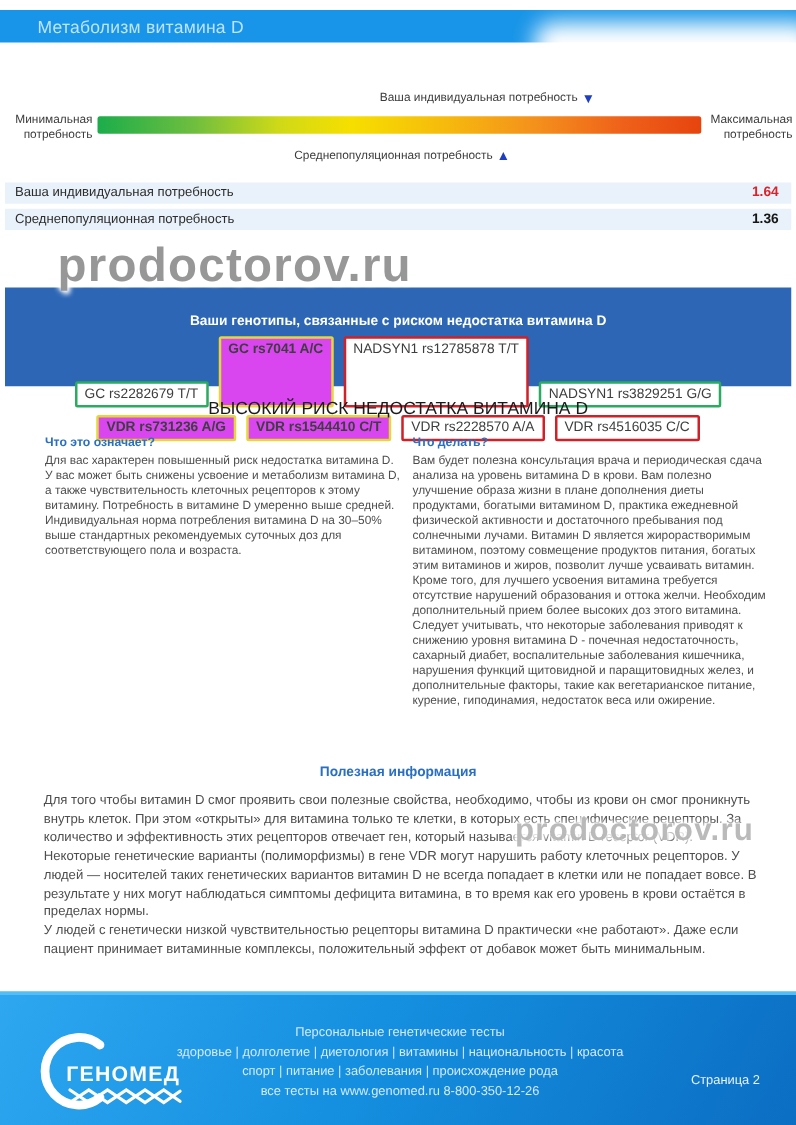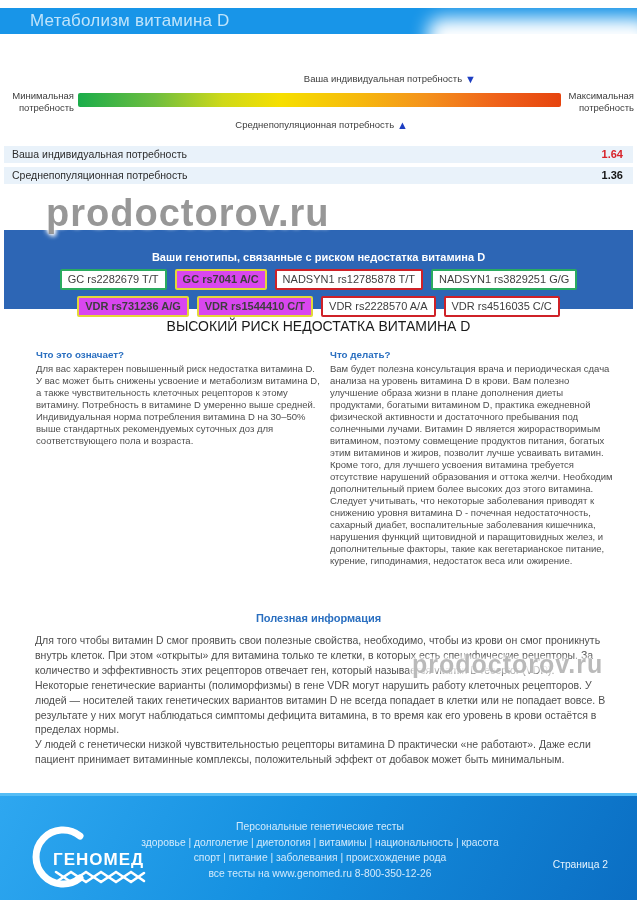--- a/index.html
+++ b/index.html
@@ -2,21 +2,21 @@
 <html><head>
 <meta charset="utf-8">
 <style>
   html,body{margin:0;padding:0;}
   body{
     width:637px;height:900px;position:relative;background:#ffffff;
     font-family:"Liberation Sans", sans-serif;color:#333;overflow:hidden;
   }
   
   .header{position:absolute;left:0;top:8px;width:637px;height:26px;background:#1895e8;}
-  .header-title{position:absolute;left:30px;top:0;line-height:26px;font-size:17px;color:#bfe4fb;letter-spacing:.2px;}
+  .header-title{position:absolute;left:30px;top:0;line-height:26px;font-size:14px;color:#bfe4fb;letter-spacing:.2px;}
   .redaction-blur{position:absolute;left:428px;top:18px;width:225px;height:40px;background:#ffffff;filter:blur(9px);border-radius:14px;z-index:3;}
   
   .scale-top-label{position:absolute;left:0;top:73px;width:476px;text-align:right;font-size:9.5px;color:#3c3c3c;}
   .scale-bottom-label{position:absolute;left:0;top:119px;width:408px;text-align:right;font-size:9.5px;color:#3c3c3c;}
   .marker{color:#1d3ec2;font-size:11px;vertical-align:-1px;padding-left:3px;}
   .gradient-bar{position:absolute;left:78px;top:93px;width:483px;height:14px;border-radius:2px;
     background:linear-gradient(90deg,#1bad4b 0%,#6fbe3f 16%,#cfd918 30%,#f6df00 42%,#f6b90d 58%,#f4921c 72%,#ef611a 87%,#e6440e 100%);}
   .scale-side-label{position:absolute;top:90px;font-size:9.5px;line-height:1.3;color:#3c3c3c;}
   .scale-side-label.left{left:8px;width:66px;text-align:right;}
   .scale-side-label.right{right:3px;width:72px;text-align:right;}
@@ -29,21 +29,21 @@
   
   .watermark{position:absolute;font-weight:bold;color:rgba(125,125,125,.8);z-index:6;letter-spacing:1px;
     text-shadow:0 0 2px #fff,0 0 6px #fff,2px 2px 4px #fff,-2px -2px 4px #fff;}
   .watermark.w1{left:46px;top:192px;font-size:38px;}
   .watermark.w2{left:412px;top:650px;font-size:25px;color:rgba(130,130,130,.55);}
   
   .geno-panel{position:absolute;left:4px;top:230px;width:629px;height:79px;background:#2d66b5;}
   .geno-title{text-align:center;color:#ffffff;font-weight:bold;font-size:11px;padding-top:21px;}
   .chip-row{display:flex;justify-content:center;gap:8px;margin-top:6px;}
   .chip{font-size:11px;line-height:15px;padding:1px 6px;border:2px solid;border-radius:2px;background:#ffffff;color:#3e3e3e;white-space:nowrap;}
-  .chip.low{border-color:#2aab5f;}
+  .chip.low{border-color:#2aab5f;margin-top:36px;}
   .chip.medium{border-color:#e4d738;background:#d946ef;font-weight:bold;}
   .chip.high{border-color:#cf2127;}
   
   .risk-heading{position:absolute;left:0;top:318px;width:637px;text-align:center;font-size:14px;font-weight:normal;color:#1a1a1a;}
   .col{position:absolute;top:349px;width:285px;}
   .col.left{left:36px;} .col.right{left:330px;}
   .col-heading{color:#2a6fc0;font-weight:bold;font-size:9.8px;margin:0 0 3px 0;}
   .col-body{font-size:9.5px;line-height:1.26;color:#4e4e4e;margin:0;}
   .col-body + .col-body{margin-top:0;}
   .info-heading{position:absolute;left:0;top:612px;width:637px;text-align:center;color:#2a6fc0;font-weight:bold;font-size:11px;}

